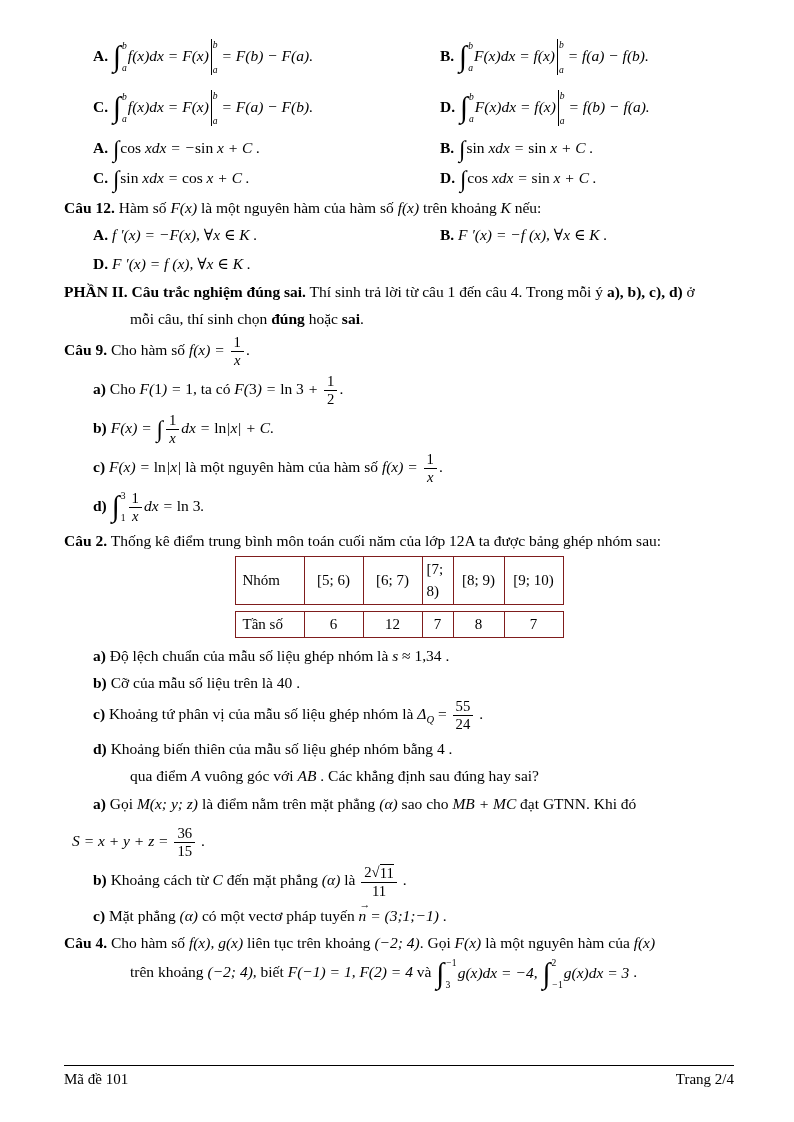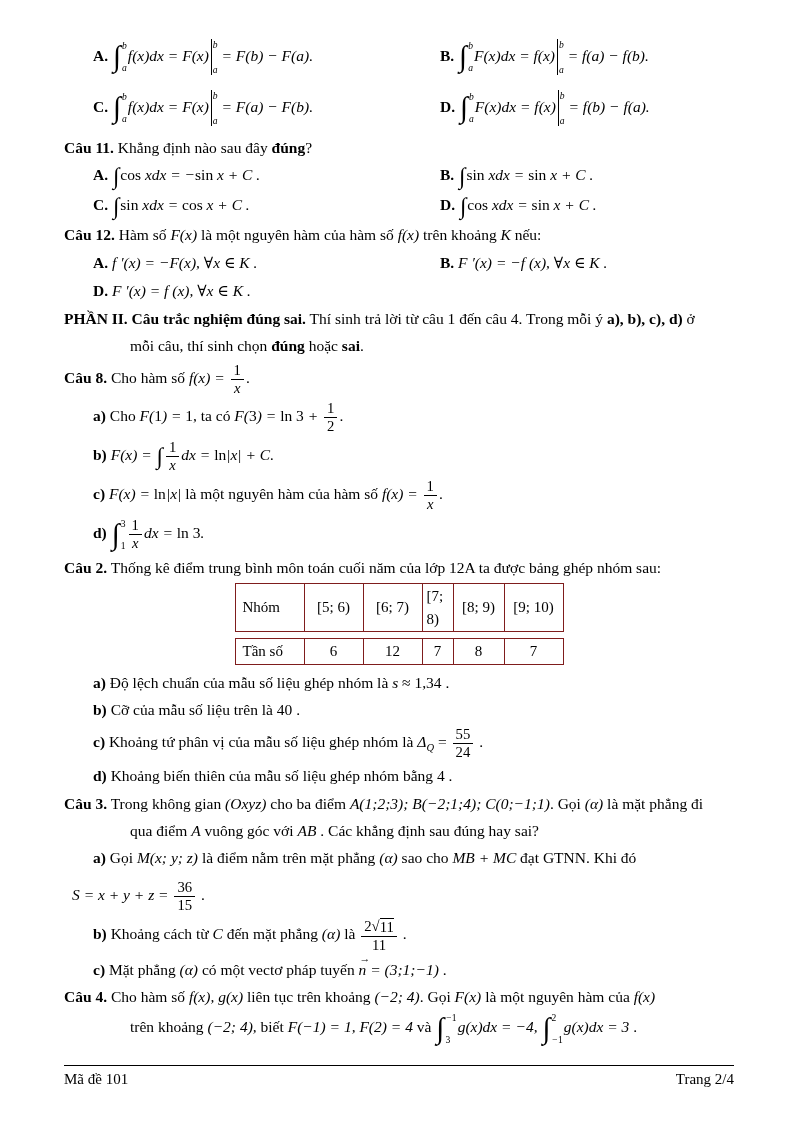--- a/index.html
+++ b/index.html
@@ -109,21 +109,20 @@
                 <span class="m-bot">a</span>
               </span>
             </span>F(x)dx = f(x)<span class="m-bar">
               <span class="m-barline"></span>
               <span class="m-lims">
                 <span class="m-top">b</span>
                 <span class="m-bot">a</span>
               </span>
             </span> = f(b) − f(a).</span></div>
       </div>
-      <div class="line blk indent-0" style="margin-top: 2px;"><span class="m-b">Câu 11.</span> Khẳng định nào sau đây <span class="m-b">đúng</span>?</div>
       <div class="pair blk">
         <div class="cell-left"><span class="m-b">A.</span> <span class="m-i"><span class="m-int m-int-bare">
               <span class="m-intsign">∫</span>
             </span><span class="m-u">cos</span> xdx = −<span class="m-u">sin</span> x + C .</span></div>
         <div class="cell-right"><span class="m-b">B.</span> <span class="m-i"><span class="m-int m-int-bare">
               <span class="m-intsign">∫</span>
             </span><span class="m-u">sin</span> xdx = <span class="m-u">sin</span> x + C .</span></div>
       </div>
       <div class="pair blk">
         <div class="cell-left"><span class="m-b">C.</span> <span class="m-i"><span class="m-int m-int-bare">
@@ -136,21 +135,21 @@
       <div class="line blk indent-0" style="margin-top: 2px;"><span class="m-b">Câu 12.</span> Hàm số <span class="m-i">F(x)</span> là một nguyên hàm của hàm số <span class="m-i">f(x)</span> trên khoảng <span class="m-i">K</span> nếu:</div>
       <div class="pair blk">
         <div class="cell-left"><span class="m-b">A.</span> <span class="m-i">f ′(x) = −F(x), ∀x ∈ K .</span></div>
         <div class="cell-right"><span class="m-b">B.</span> <span class="m-i">F ′(x) = −f (x), ∀x ∈ K .</span></div>
       </div>
       <div class="pair blk">
         <div class="cell-right"><span class="m-b">D.</span> <span class="m-i">F ′(x) = f (x),  ∀x ∈ K .</span></div>
       </div>
       <div class="line blk indent-0" style="margin-top: 3px;"><span class="m-b">PHẦN II. Câu trắc nghiệm đúng sai.</span> Thí sinh trả lời từ câu 1 đến câu 4. Trong mỗi ý <span class="m-b">a), b), c), d)</span> ở</div>
       <div class="line blk indent-2">mỗi câu, thí sinh chọn <span class="m-b">đúng</span> hoặc <span class="m-b">sai</span>.</div>
-      <div class="line blk indent-0" style="margin-top: 4px;"><span class="m-b">Câu 8.</span> Cho hàm số <span class="m-i">f(x) = <span class="m-frac">
+      <div class="line blk indent-0" style="margin-top: 4px;"><span class="m-b">Câu 9.</span> Cho hàm số <span class="m-i">f(x) = <span class="m-frac">
             <span class="m-fr-num"><span class="m-u">1</span></span>
             <span class="m-fr-den">x</span>
           </span></span>.</div>
       <div class="line blk indent-1" style="margin-top: 4px;"><span class="m-b">a)</span> Cho <span class="m-i">F(<span class="m-u">1</span>) = <span class="m-u">1</span></span>, ta có <span class="m-i">F(<span class="m-u">3</span>) = <span class="m-u">ln 3</span> + <span class="m-frac">
             <span class="m-fr-num"><span class="m-u">1</span></span>
             <span class="m-fr-den"><span class="m-u">2</span></span>
           </span></span>.</div>
       <div class="line blk indent-1" style="margin-top: 4px;"><span class="m-b">b)</span> <span class="m-i">F(x) = <span class="m-int m-int-bare">
             <span class="m-intsign">∫</span>
           </span><span class="m-frac">
@@ -192,21 +191,20 @@
           </div>
         </div>
       </div>
       <div class="line blk indent-1" style="margin-top: 3px;"><span class="m-b">a)</span> Độ lệch chuẩn của mẫu số liệu ghép nhóm là <span class="m-i">s</span> ≈ 1,34 .</div>
       <div class="line blk indent-1" style="margin-top: 2px;"><span class="m-b">b)</span> Cỡ của mẫu số liệu trên là 40 .</div>
       <div class="line blk indent-1" style="margin-top: 2px;"><span class="m-b">c)</span> Khoảng tứ phân vị của mẫu số liệu ghép nhóm là <span class="m-i">Δ<span class="m-subscript">Q</span></span> = <span class="m-frac">
           <span class="m-fr-num"><span class="m-u">55</span></span>
           <span class="m-fr-den"><span class="m-u">24</span></span>
         </span> .</div>
       <div class="line blk indent-1" style="margin-top: 2px;"><span class="m-b">d)</span> Khoảng biến thiên của mẫu số liệu ghép nhóm bằng 4 .</div>
-      <div class="line blk indent-0" style="margin-top: 3px;"><span class="m-b">Câu 3.</span> Trong không gian <span class="m-i">(Oxyz)</span> cho ba điểm <span class="m-i">A(1;2;3); B(−2;1;4); C(0;−1;1)</span>. Gọi <span class="m-i">(α)</span> là mặt phẳng đi</div>
       <div class="line blk indent-2">qua điểm <span class="m-i">A</span> vuông góc với <span class="m-i">AB</span> . Các khẳng định sau đúng hay sai?</div>
       <div class="line blk indent-1" style="margin-top: 2px;"><span class="m-b">a)</span> Gọi <span class="m-i">M(x; y; z)</span> là điểm nằm trên mặt phẳng <span class="m-i">(α)</span> sao cho <span class="m-i">MB + MC</span> đạt GTNN. Khi đó</div>
       <div class="line blk indent-3" style="margin-top: 10px;"><span class="m-i">S = x + y + z = <span class="m-frac">
             <span class="m-fr-num"><span class="m-u">36</span></span>
             <span class="m-fr-den"><span class="m-u">15</span></span>
           </span></span> .</div>
       <div class="line blk indent-1" style="margin-top: 3px;"><span class="m-b">b)</span> Khoảng cách từ <span class="m-i">C</span> đến mặt phẳng <span class="m-i">(α)</span> là <span class="m-frac">
           <span class="m-fr-num"><span class="m-u">2</span><span class="m-sqrt">
               <span class="m-sqrt-rad">√</span>
               <span class="m-sqrt-body"><span class="m-u">11</span></span>

